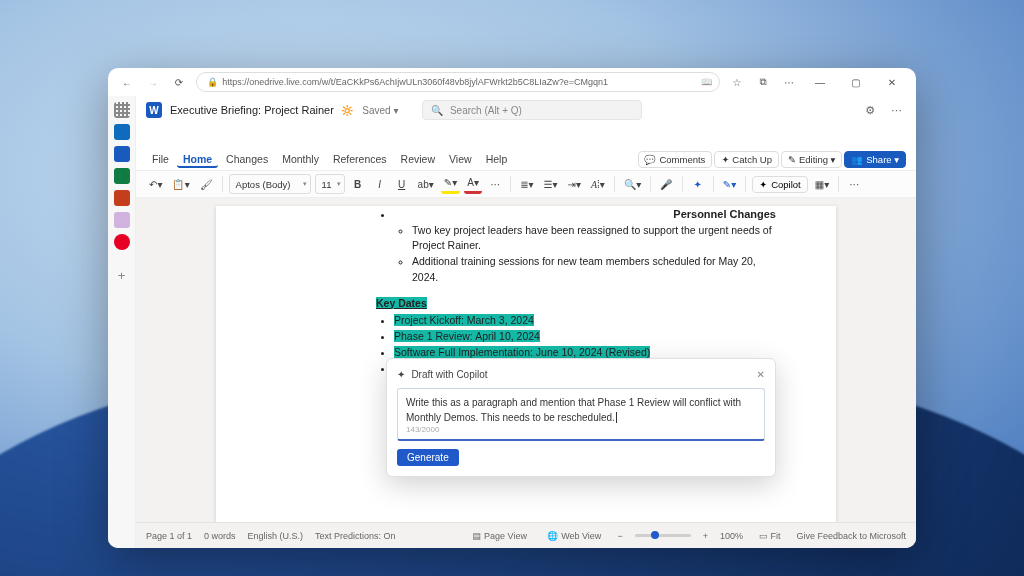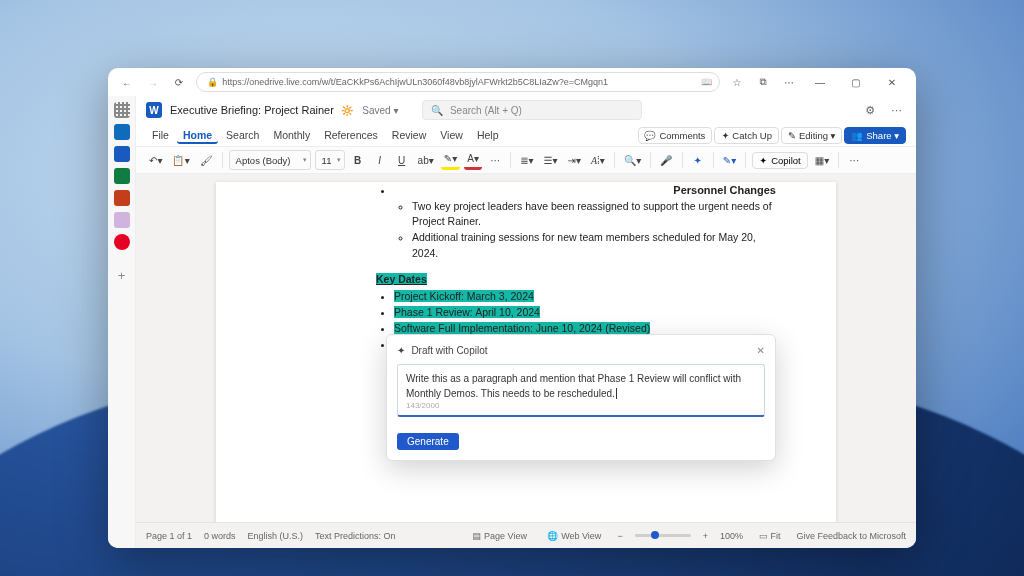--- a/index.html
+++ b/index.html
@@ -33,21 +33,21 @@
   .content{position:absolute;left:28px;right:0;top:28px;bottom:0;display:flex;flex-direction:column;}
   
   .titlerow{display:flex;align-items:center;gap:8px;padding:4px 10px;height:28px;}
   .wicon{width:16px;height:16px;background:#185abd;border-radius:3px;display:flex;align-items:center;justify-content:center;color:#fff;font-size:10px;font-weight:bold;}
   .doctitle{font-size:11px;color:#222;}
   .saved{font-size:10px;color:#777;}
   .searchbox{flex:0 0 220px;margin-left:16px;height:20px;background:#f3f3f3;border:1px solid #e5e5e5;border-radius:4px;display:flex;align-items:center;padding:0 8px;gap:6px;color:#888;font-size:10px;}
   .titlerow .spacer{flex:1;}
   .ticon{color:#666;font-size:11px;padding:0 4px;}
   
-  .menurow{display:flex;align-items:center;gap:2px;padding:0 10px;height:22px;font-size:10.5px;color:#444;}
+  .menurow{display:flex;align-items:center;gap:2px;padding:0 10px;height:22px;font-size:10.5px;color:#444;margin-top:24px;}
   .menu{padding:2px 6px;border-radius:3px;cursor:default;}
   .menu.active{color:#185abd;font-weight:600;border-bottom:2px solid #185abd;padding-bottom:1px;}
   .menurow .spacer{flex:1;}
   .pill{border:1px solid #ddd;border-radius:4px;padding:2px 6px;font-size:9.5px;color:#333;display:flex;align-items:center;gap:3px;}
   .pill.share{background:#185abd;color:#fff;border-color:#185abd;}
   
   .ribbon{display:flex;align-items:center;gap:4px;padding:3px 10px;height:28px;border-top:1px solid #eee;border-bottom:1px solid #eee;background:#fcfcfc;}
   .rbtn{min-width:18px;height:20px;padding:0 3px;display:flex;align-items:center;justify-content:center;border-radius:3px;font-size:10px;color:#444;}
   .rsep{width:1px;height:16px;background:#e3e3e3;margin:0 2px;}
   .combo{height:20px;border:1px solid #ddd;border-radius:3px;padding:0 14px 0 6px;font-size:9.5px;display:flex;align-items:center;position:relative;color:#333;}
@@ -60,21 +60,21 @@
   .page ul{list-style:disc;padding-left:18px;margin-top:2px;}
   .page ul ul{list-style:circle;margin-top:0;}
   .page u{text-decoration:underline;}
   .hl{background:#14b8a6;}
   
   .card{position:absolute;left:170px;top:152px;width:390px;background:#fff;border:1px solid #e0e0e0;border-radius:6px;box-shadow:0 8px 28px rgba(0,0,0,.18);padding:8px 10px 10px;}
   .cardhead{display:flex;align-items:center;gap:6px;font-size:10px;color:#444;margin-bottom:6px;}
   .cardclose{margin-left:auto;color:#888;cursor:default;}
   .cardinput{border:1px solid #cfd6e4;border-bottom:2px solid #3b66c4;border-radius:3px;padding:6px 8px 14px;font-size:10px;color:#333;position:relative;min-height:46px;}
   .charcount{position:absolute;left:8px;bottom:3px;font-size:8px;color:#aaa;}
-  .genbtn{margin-top:16px;background:#2059c9;color:#fff;border:none;border-radius:3px;padding:3px 10px;font-size:10px;}
+  .genbtn{margin-top:8px;background:#2059c9;color:#fff;border:none;border-radius:3px;padding:3px 10px;font-size:10px;}
   
   .below{margin-top:178px;}
   
   .status{height:26px;background:#f3f2f1;border-top:1px solid #e3e3e3;display:flex;align-items:center;padding:0 10px;font-size:9px;color:#666;gap:12px;}
   .status .spacer{flex:1;}
   .viewbtn{display:flex;align-items:center;gap:3px;padding:0 4px;}
   .slider{width:56px;height:3px;background:#cfcfcf;border-radius:2px;position:relative;}
   .slider::after{content:"";position:absolute;left:30%;top:-3px;width:8px;height:8px;border-radius:50%;background:#2059c9;}
 </style>
 </head>
@@ -125,21 +125,21 @@
         <span>Search (Alt + Q)</span>
       </div>
       <div class="spacer"></div>
       <span class="ticon">⚙</span>
       <span class="ticon">⋯</span>
     </div>
 
     <div class="menurow">
       <span class="menu">File</span>
       <span class="menu active">Home</span>
-      <span class="menu">Search</span>
+      <span class="menu">Changes</span>
       <span class="menu">Monthly</span>
       <span class="menu">References</span>
       <span class="menu">Review</span>
       <span class="menu">View</span>
       <span class="menu">Help</span>
       <div class="spacer"></div>
       <span class="pill">💬 <span>Comments</span></span>
       <span class="pill">✦ <span>Catch Up</span></span>
       <span class="pill">✎ <span>Editing ▾</span></span>
       <span class="pill share">👥 <span>Share ▾</span></span>

